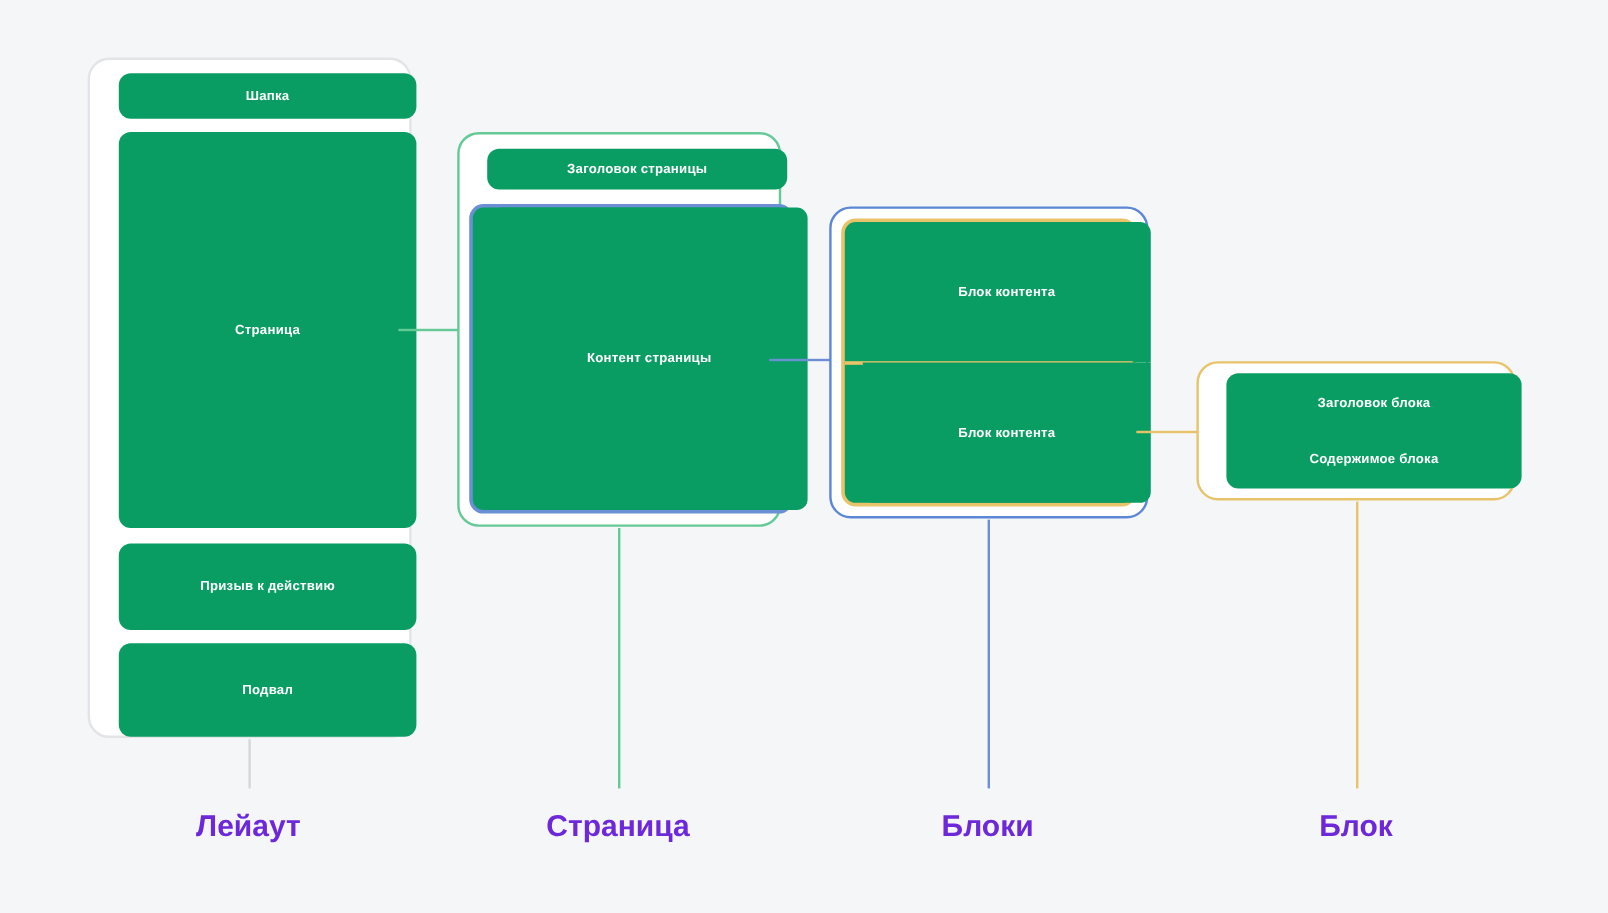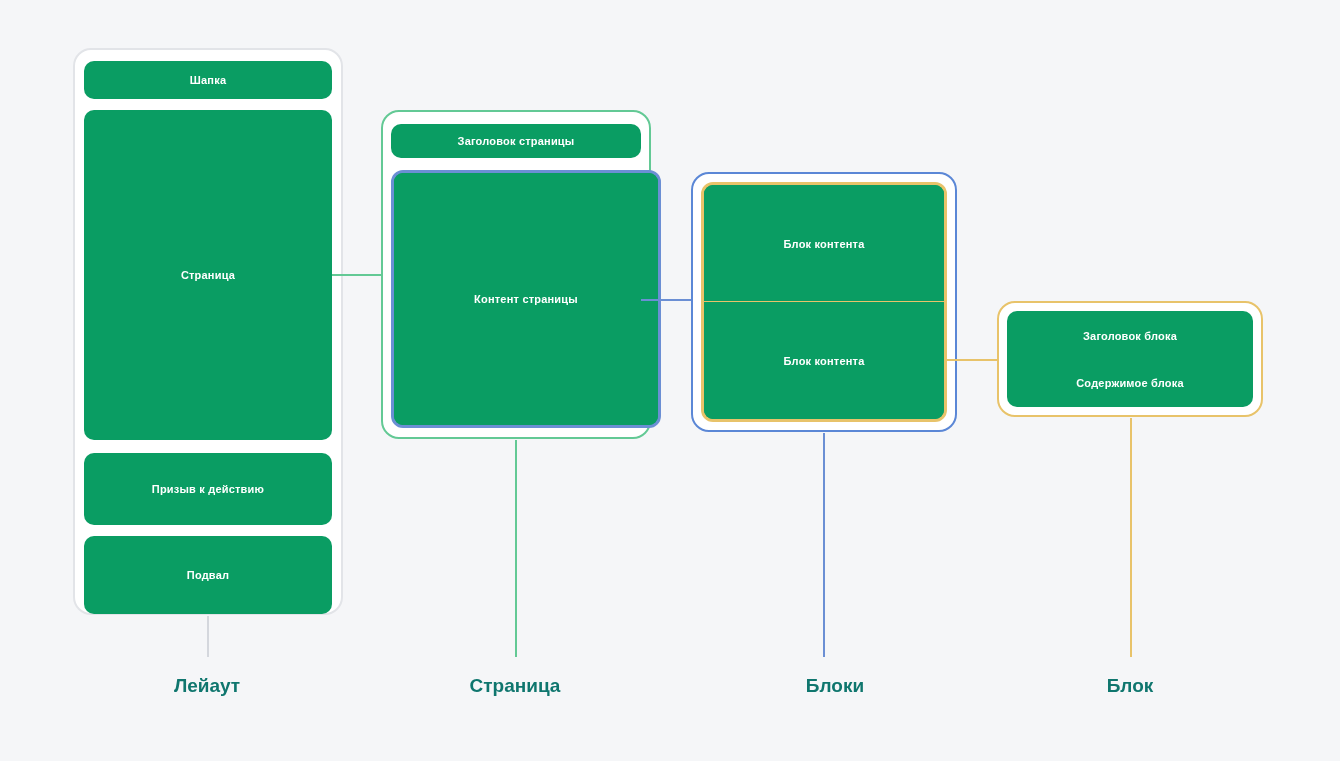--- a/index.html
+++ b/index.html
@@ -30,20 +30,21 @@
     border-radius: 10px;
     color: #ffffff;
     font-size: 11px;
     font-weight: bold;
     letter-spacing: .2px;
     display: flex;
     align-items: center;
     justify-content: center;
     text-align: center;
     box-sizing: border-box;
+    margin-left: 15px;
   }
   .cell.stack {
     flex-direction: column;
     justify-content: flex-start;
   }
 
   
   .container {
     position: absolute;
     box-sizing: border-box;
@@ -78,22 +79,22 @@
   .conn.h { height: 2px; }
   .conn.v { width: 2px; }
   .c-gray   { background: #d4d7dd; }
   .c-green  { background: #63c995; }
   .c-blue   { background: #6b8fd4; }
   .c-gold   { background: #e8c36a; }
 
   
   .caption {
     position: absolute;
-    color: #0f766e;
-    font-size: 19px;
+    color: #6d28d9;
+    font-size: 25px;
     font-weight: bold;
     text-align: center;
     white-space: nowrap;
     transform: translateX(-50%);
   }
 </style>
 </head>
 <body>
 
 <div id="canvas">
@@ -144,21 +145,21 @@
     <div class="cell" style="left:0; top:0; width:100%; height:50%; border-radius:9px 9px 0 0;">
       <span>Блок контента</span>
     </div>
     <div class="divider" style="left:0; top:calc(50% - 1px); width:100%;"></div>
     <div class="cell" style="left:0; top:50%; width:100%; height:50%; border-radius:0 0 9px 9px;">
       <span>Блок контента</span>
     </div>
   </div>
 
   <div class="conn v c-blue" style="left:823px; top:433px; height:224px;"></div>
-  <div class="caption" style="left:823px; top:675px;margin-left:12px;">Блоки</div>
+  <div class="caption" style="left:823px; top:675px;">Блоки</div>
 
   <div class="conn h c-gold" style="left:947px; top:359px; width:51px;"></div>
 
   <div class="container block" style="left:997px; top:301px; width:266px; height:116px;"></div>
 
   <div class="cell stack" style="left:1007px; top:311px; width:246px; height:96px; justify-content:center; gap:35px;">
     <span>Заголовок блока</span>
     <span>Содержимое блока</span>
   </div>
 

